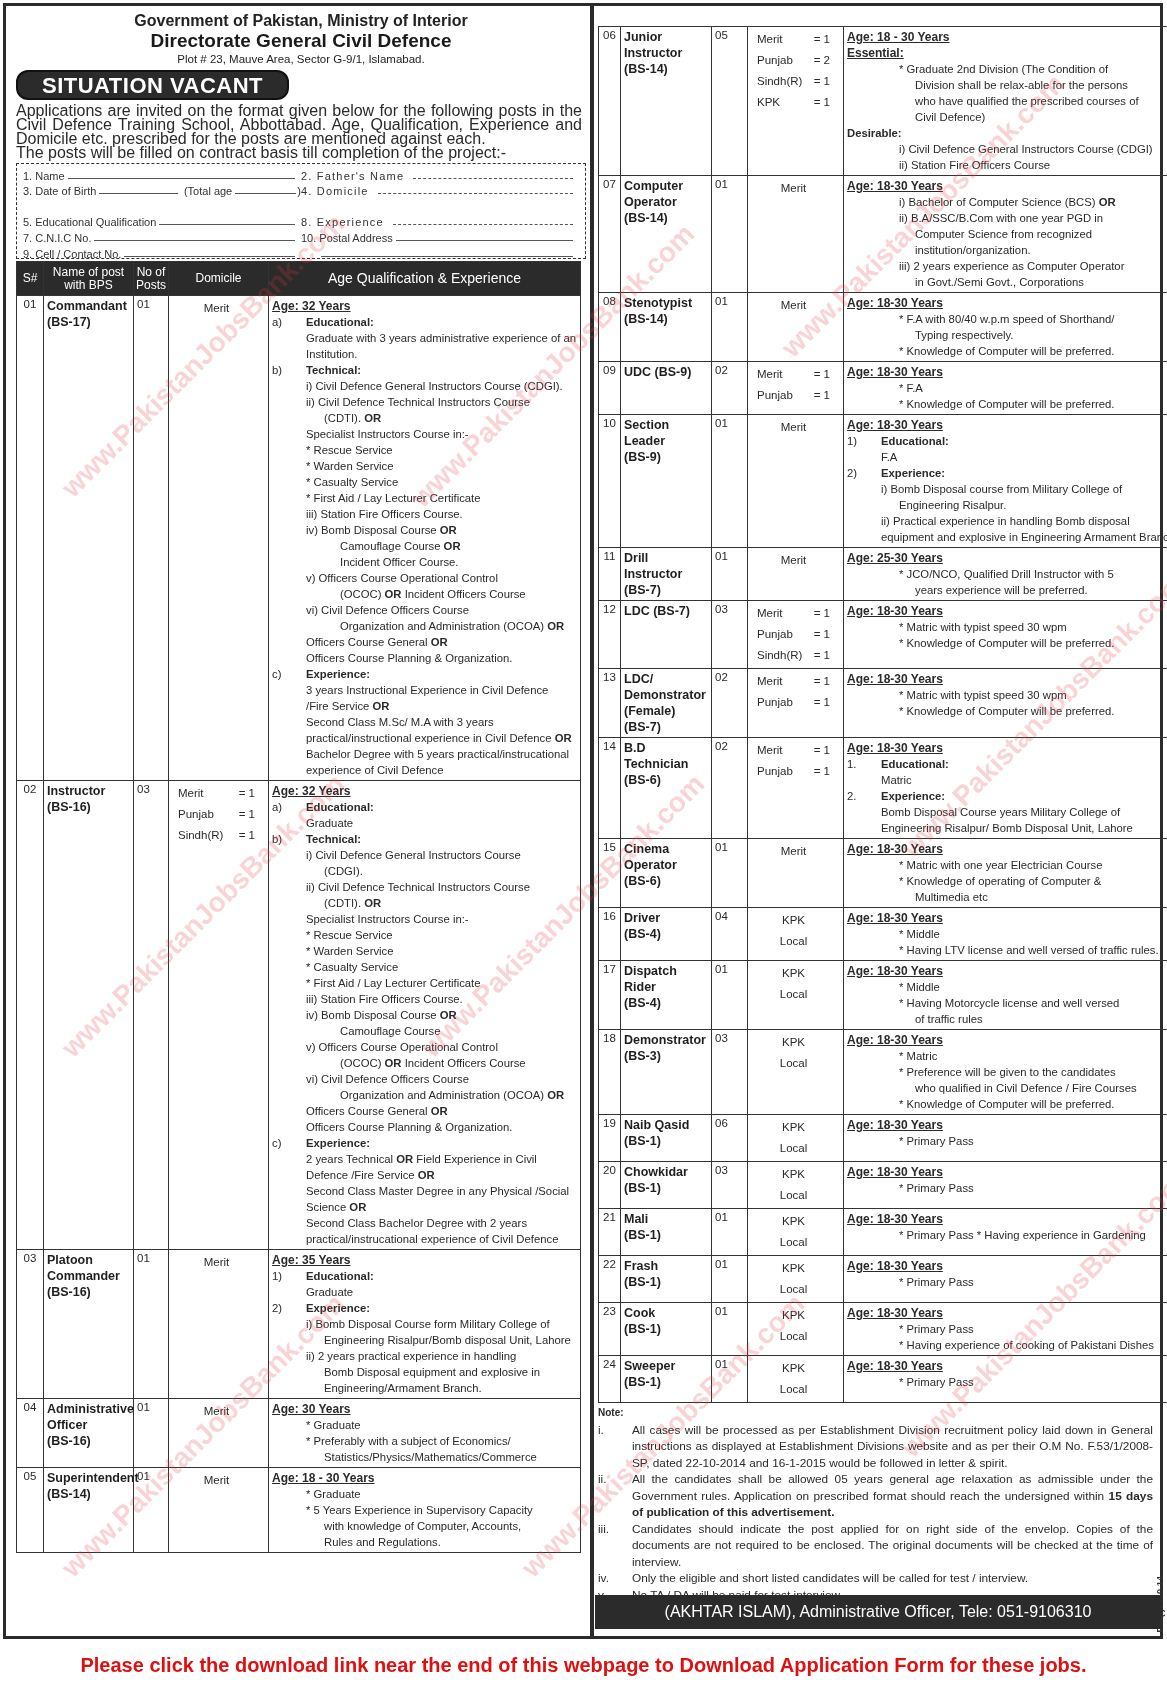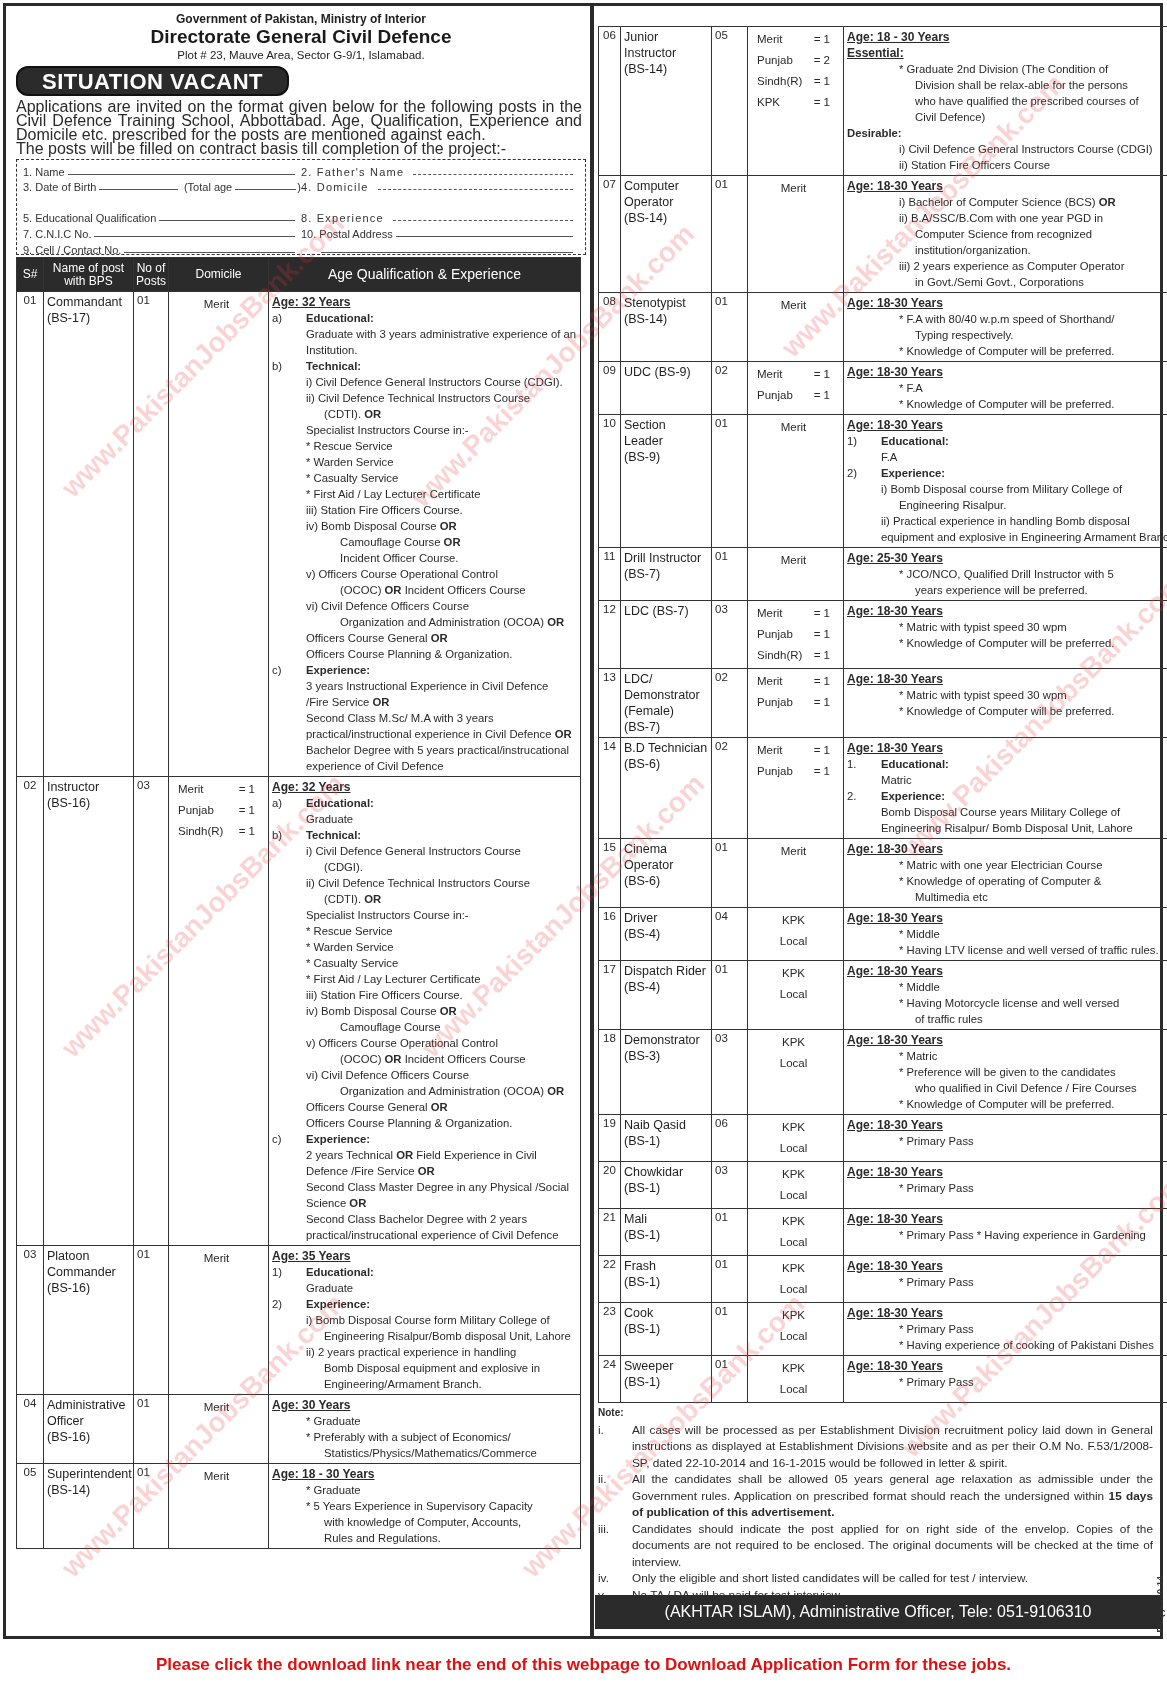--- a/index.html
+++ b/index.html
@@ -11,42 +11,42 @@
     border: 3px solid #2b2b2b; background: #fff;
   }
   .col-divider { position: absolute; left: 584px; top: 0; width: 4px; height: 1630px; background: #2b2b2b; }
 
   
   .wm { position: absolute; color: rgba(230, 60, 60, 0.22); font-weight: bold; font-size: 28px;
         transform: rotate(-45deg); white-space: nowrap; pointer-events: none; z-index: 5; }
 
   
   .left { position: absolute; left: 10px; top: 0; width: 570px; }
-  .hdr-ministry { text-align: center; font-size: 12px; font-weight: bold; margin-top: 6px; color: #222; }
+  .hdr-ministry { text-align: center; font-size: 16px; font-weight: bold; margin-top: 6px; color: #222; }
   .hdr-title { text-align: center; font-size: 19px; font-weight: bold; line-height: 22px; color: #1a1a1a; }
   .hdr-address { text-align: center; font-size: 11.5px; line-height: 15px; }
   .sv-wrap { margin-top: 3px; }
   .sv-badge { display: inline-block; background: #2b2b2b; color: #fff; font-weight: bold;
               font-size: 22px; padding: 1px 24px 0; border-radius: 12px; letter-spacing: 0.5px; line-height: 25px;
               border: 2px solid #111; }
   .intro { font-size: 16px; line-height: 14px; margin-top: 4px; padding-right: 4px; text-align: justify; color: #2a2a2a; }
 
   .form-box { border: 1.5px dashed #333; margin-top: 3px; height: 96px; position: relative; font-size: 11px; color: #333; }
   .form-row { position: absolute; left: 6px; right: 6px; height: 16px; display: flex; }
   .form-cell { width: 50%; display: flex; align-items: flex-end; white-space: nowrap; }
   .form-cell .blank { flex: 1; border-bottom: 1px solid #555; margin: 0 6px 3px 3px; }
   .form-cell .blank.dashed { border-bottom: 1px dashed #555; }
   .letter-sp { letter-spacing: 1.2px; gap: 6px; }
 
   
   table.posts { border-collapse: collapse; table-layout: fixed; font-size: 11.5px; color: #2a2a2a; }
   table.posts td, table.posts th { border: 1.5px solid #333; vertical-align: top; padding: 2px 3px; }
   table.posts th { background: #2b2b2b; color: #fff; font-weight: normal; text-align: center; vertical-align: middle; font-size: 12px; line-height: 13px; }
   td.sno { text-align: center; padding-left: 1px; padding-right: 1px; }
-  td.post { font-weight: normal; font-size: 12.5px; line-height: 16px; color: #1f1f1f; }
+  td.post { font-weight: bold; font-size: 12.5px; line-height: 16px; color: #1f1f1f; }
   td.nop { padding-left: 4px; }
   td.dom { text-align: center; }
   .dom-line { display: flex; justify-content: space-between; padding: 0 10px 0 6px; line-height: 21px; }
   .dom-line.center { justify-content: center; }
   td.req { font-size: 11.3px; line-height: 16px; padding-left: 5px; }
   .age { text-decoration: underline; font-weight: bold; font-size: 12px; }
   .hd { font-weight: bold; }
   .ln { display: block; white-space: nowrap; }
   .ind1 { padding-left: 34px; }
   .ind2 { padding-left: 52px; }
@@ -60,21 +60,21 @@
   .note-title { font-weight: bold; font-size: 10px; }
   .note-item { display: flex; }
   .note-item .num { width: 34px; flex: none; }
   .note-item .txt { flex: 1; text-align: justify; }
   .signature-bar { position: absolute; left: 0; top: 1614px; width: 555px; height: 34px; background: #2b2b2b;
                    color: #fff; font-size: 16px; text-align: center; line-height: 34px; }
   .pid { position: absolute; right: -2px; top: 1550px; font-size: 9px; font-weight: bold;
          transform: rotate(-90deg); transform-origin: right top; white-space: nowrap; color: #333; }
 
   .footer-bar { position: absolute; left: 0; top: 1645px; width: 1167px; height: 45px; background: #fff;
-                text-align: center; color: #e01010; font-size: 17px; font-weight: bold; line-height: 40px; }
+                text-align: center; color: #e01010; font-size: 20px; font-weight: bold; line-height: 40px; }
 </style>
 </head>
 <body>
 
 <div class="ad-frame">
   <div class="col-divider"></div>
 
   <div class="left">
     <div class="hdr-ministry">Government of Pakistan, Ministry of Interior</div>
     <div class="hdr-title">Directorate General Civil Defence</div>

